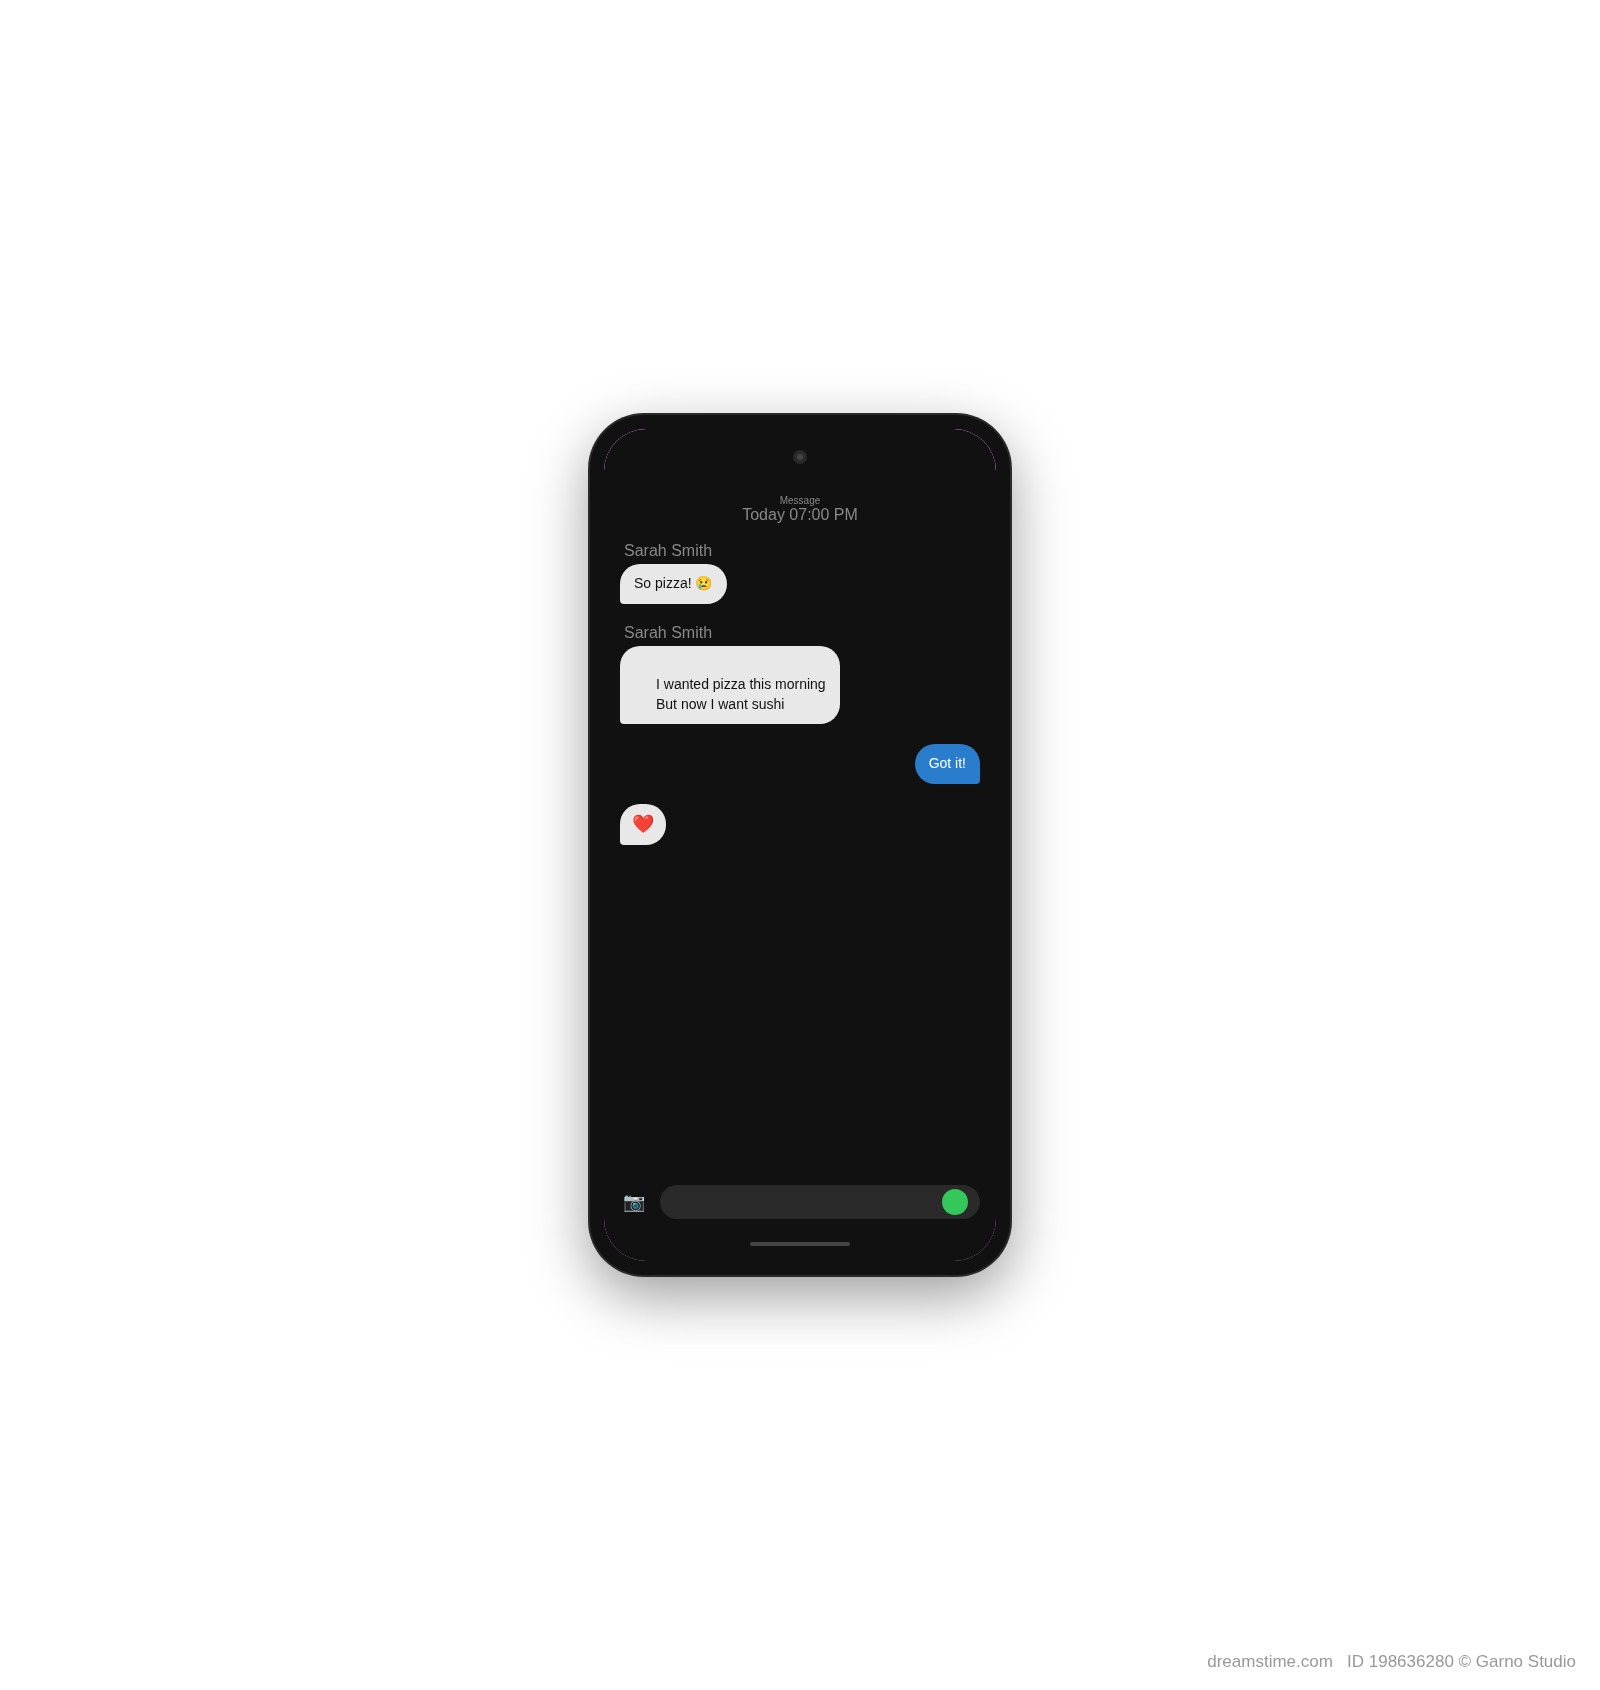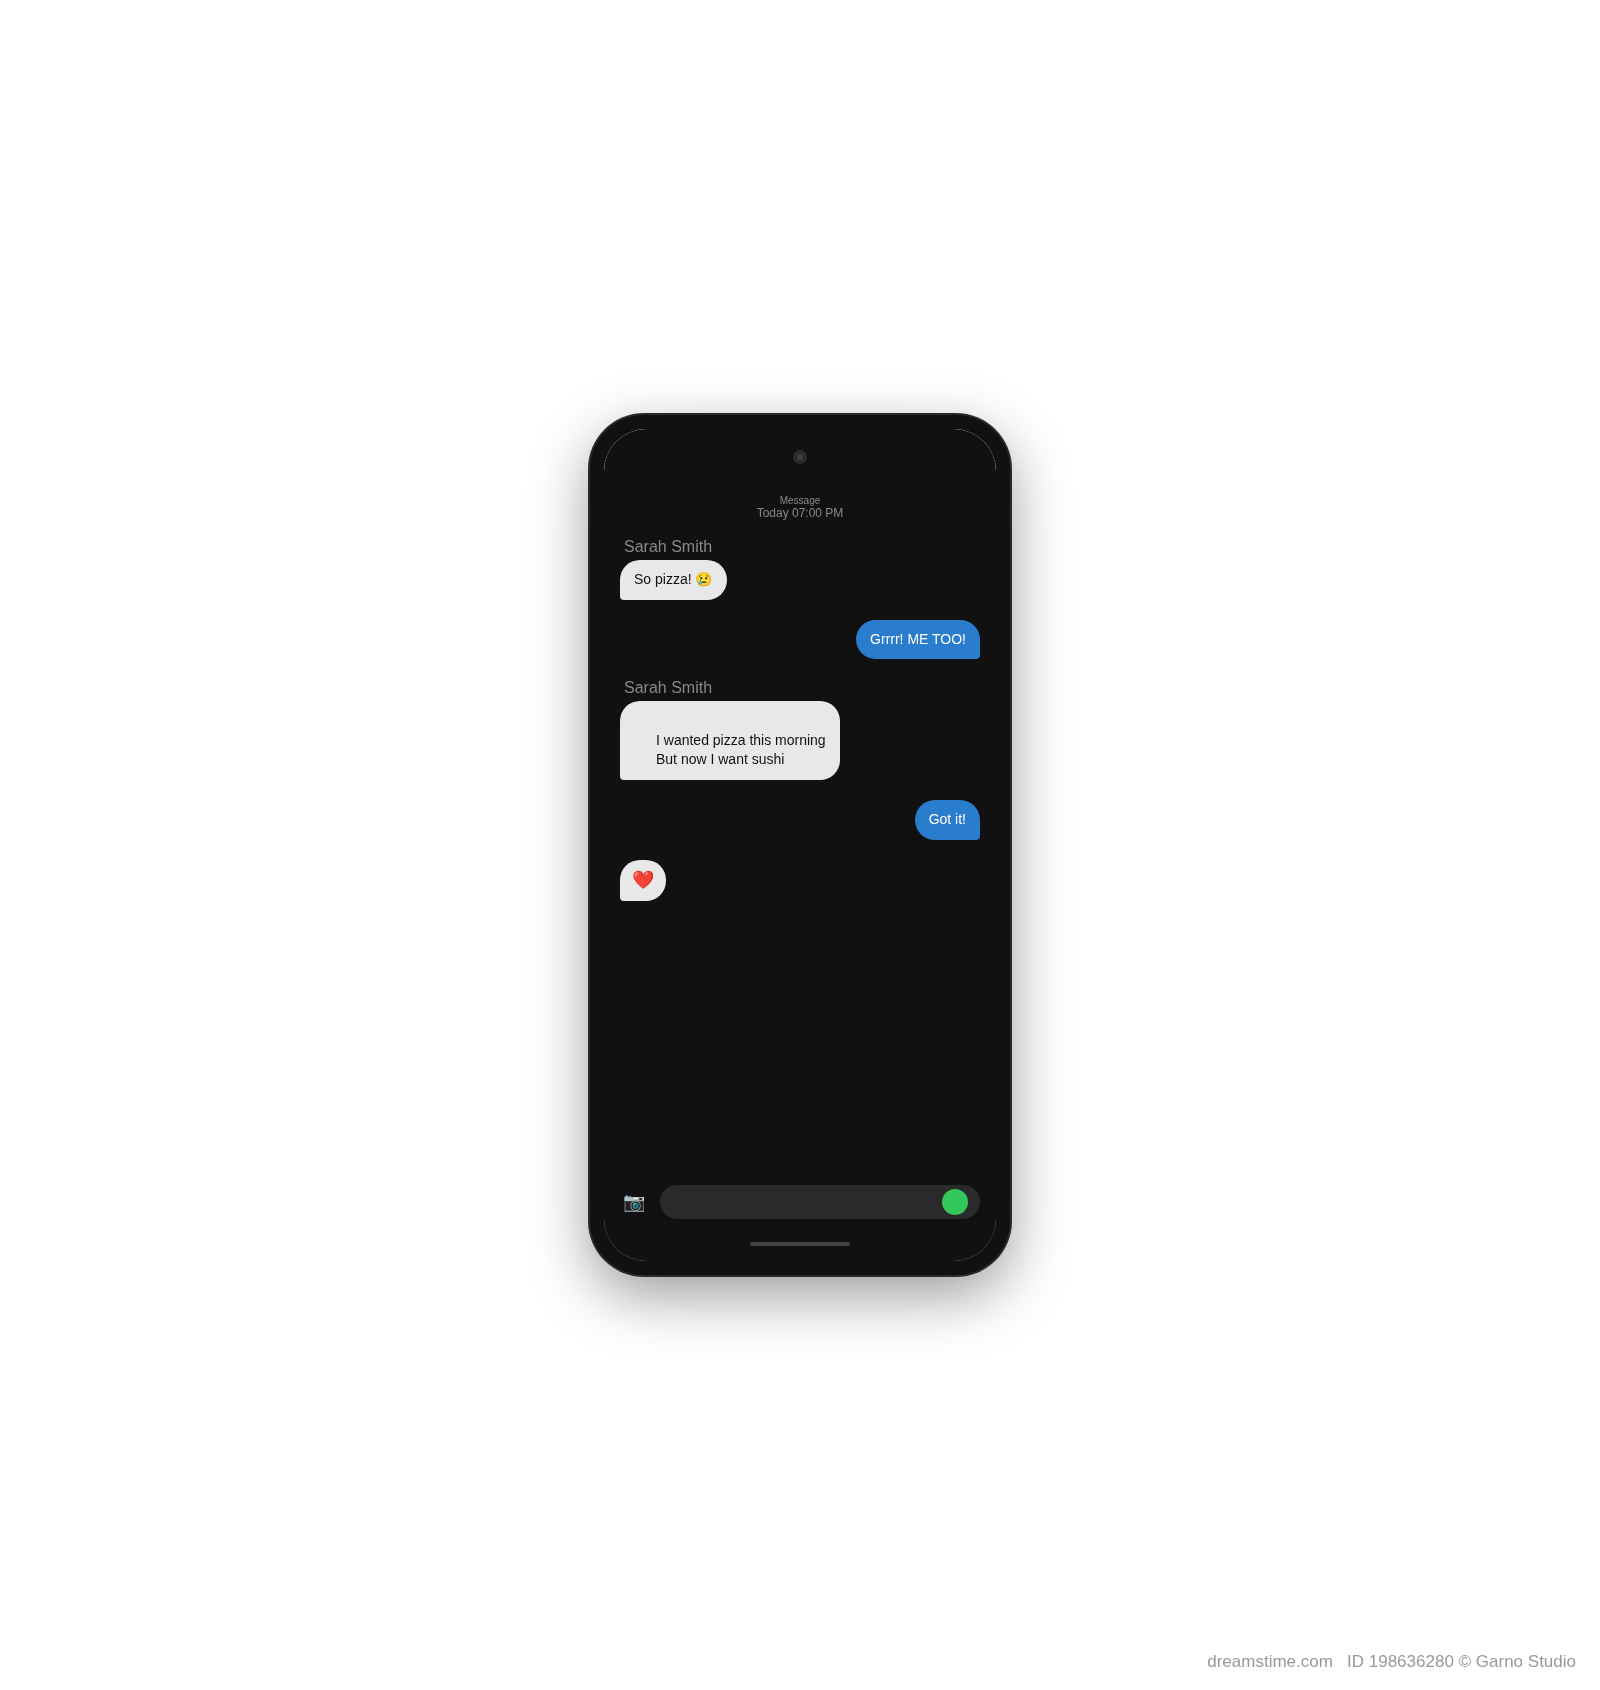--- a/index.html
+++ b/index.html
@@ -81,21 +81,21 @@
       margin-bottom: 18px;
     }
 
     .message-header-label {
       font-size: 10px;
       color: #888;
       display: block;
     }
 
     .message-header-time {
-      font-size: 12px;
+      font-size: 16px;
       color: #888;
       display: block;
     }
 
     .message-group {
       margin-bottom: 14px;
     }
 
     .sender-name {
       font-size: 16px;
@@ -238,27 +238,20 @@
 
       <div class="message-group">
         <div class="sender-name">Sarah Smith</div>
         <div class="bubble-row incoming">
           <div class="bubble incoming-bubble">
             <span>So pizza! 😢</span>
           </div>
         </div>
       </div>
 
-      <div class="message-group">
-        <div class="bubble-row outgoing">
-          <div class="bubble outgoing-bubble">
-            <span>Grrrr! ME TOO!</span>
-          </div>
-        </div>
-      </div>
 
 
       <div class="message-group">
         <div class="sender-name">Sarah Smith</div>
         <div class="bubble-row incoming">
           <div class="bubble incoming-bubble" style="white-space: pre-line; padding-left: 36px;">
             <span>I wanted pizza this morning
 But now I want sushi</span>
           </div>
         </div>

